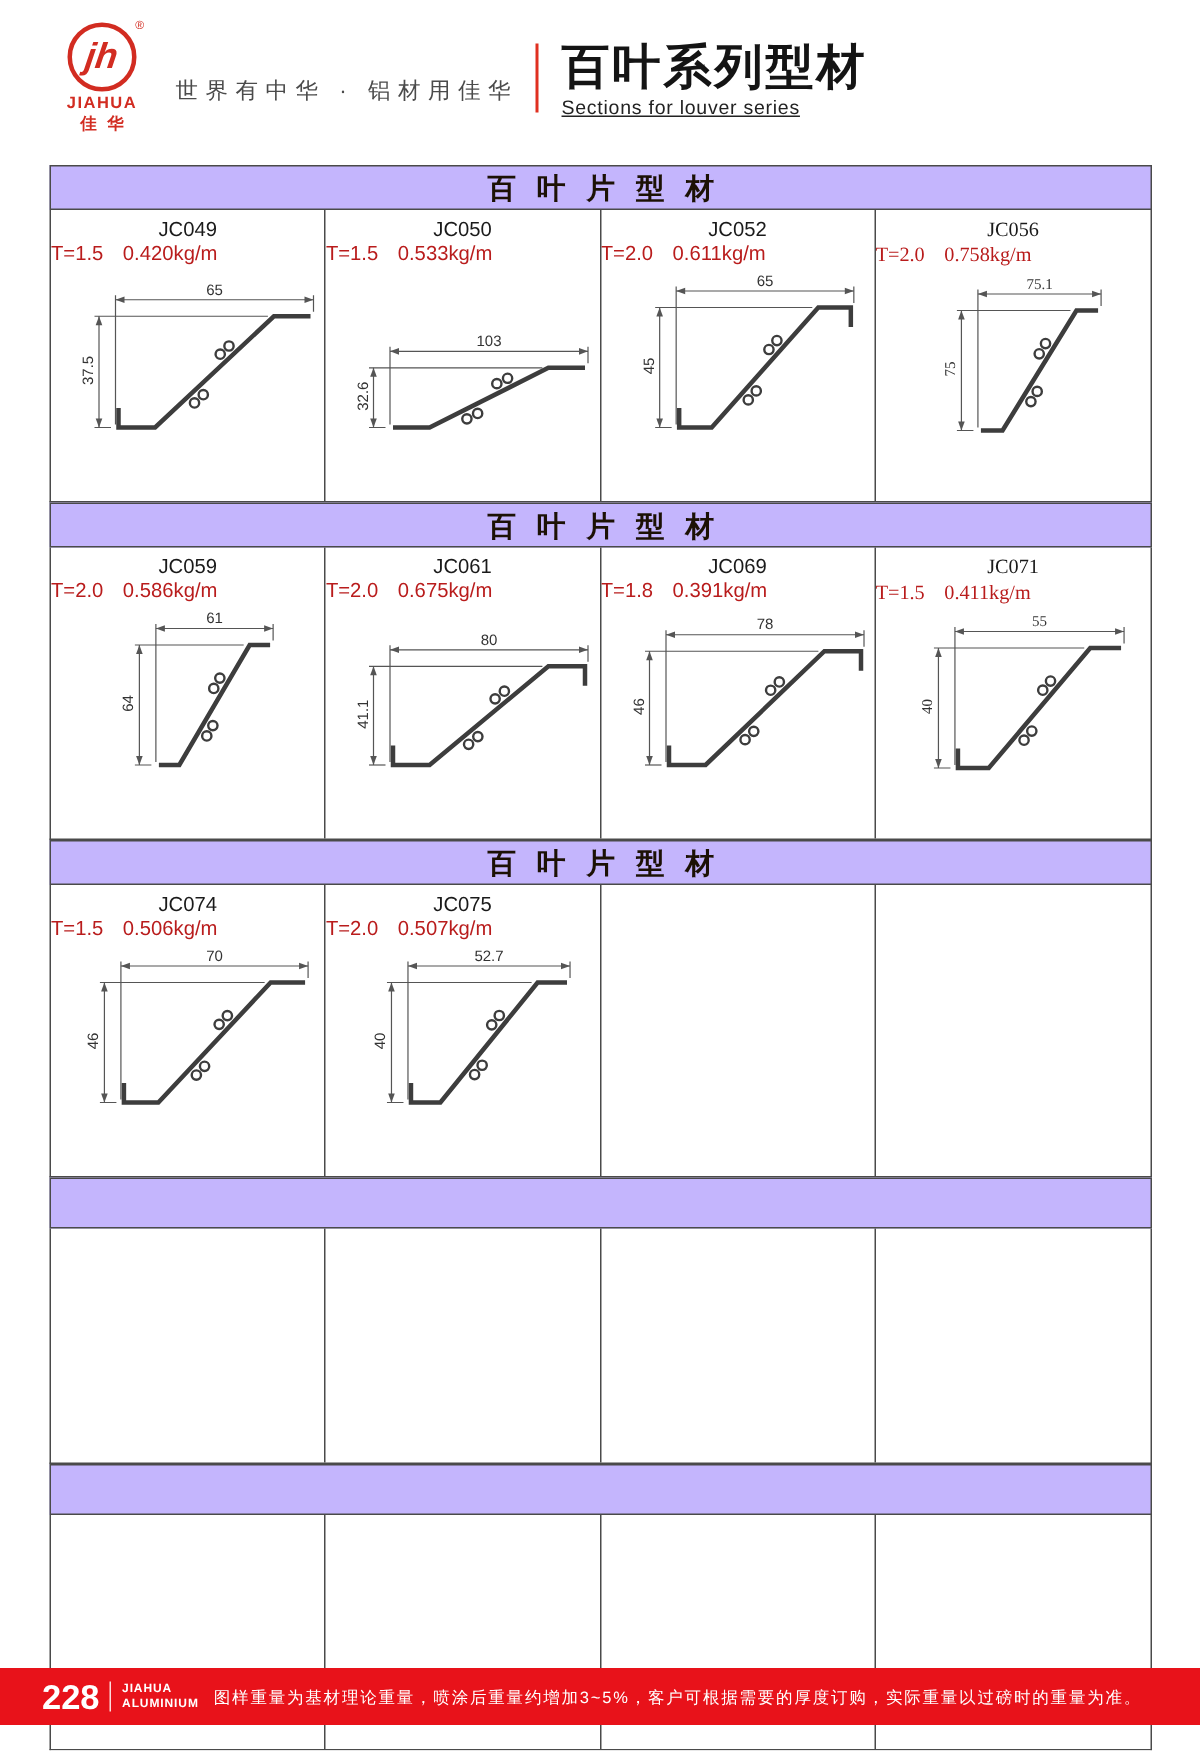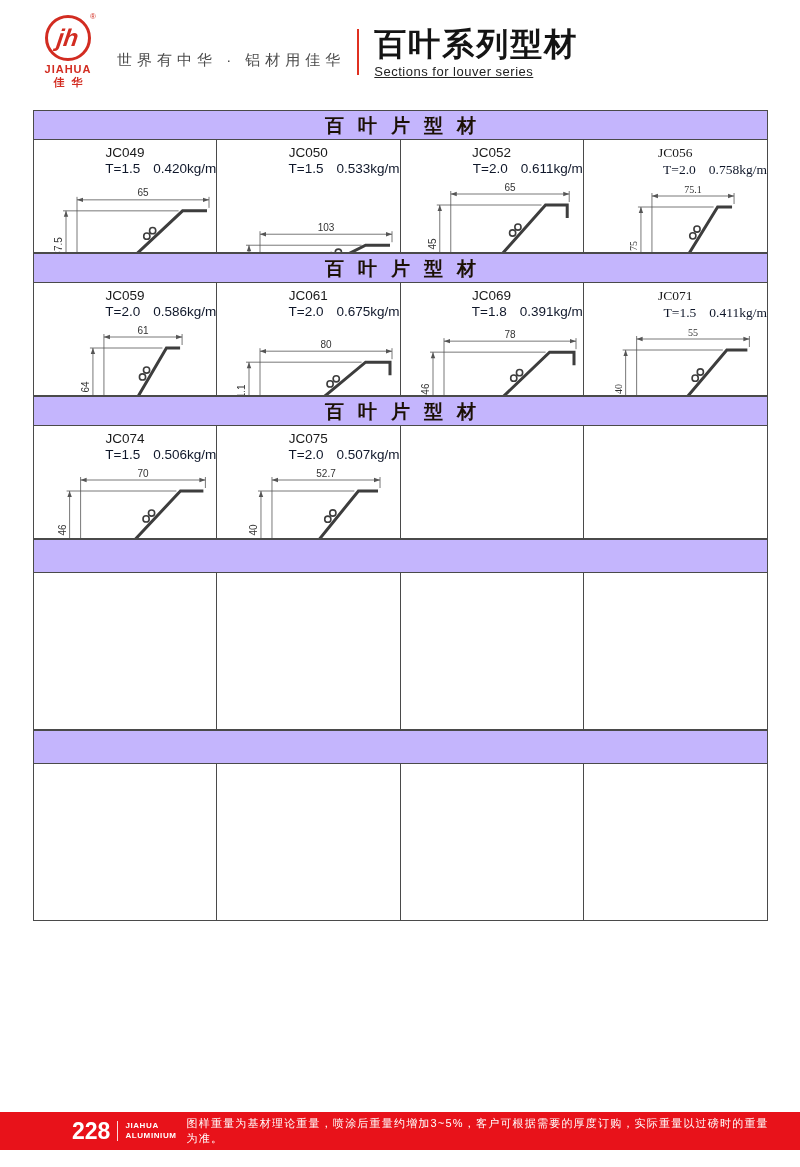--- a/index.html
+++ b/index.html
@@ -25,31 +25,31 @@
   .series-en { margin-top:2px; font-size:13px; color:#222; letter-spacing:0.5px;text-decoration:underline; }
 
   
   .catalog { position:absolute; top:110px; left:33px; width:735px; }
   .sec-header { border:1px solid #4a4a4a; background:#c4b5fd; height:30px;
                 display:flex; align-items:flex-end; justify-content:center;font-family:Liberation Serif, serif; }
   .sec-header.empty { height:34px; }
   .sec-header span { font-size:19px; font-weight:bold; color:#1c1105; letter-spacing:14px; text-indent:14px; }
   .sec-row { display:grid; grid-template-columns:repeat(4,1fr);
              border-left:1px solid #4a4a4a; border-right:1px solid #4a4a4a; border-bottom:1px solid #4a4a4a; }
-  .sec-row .cell { height:112px; border-right:1px solid #4a4a4a; padding-top:5px; overflow:hidden; }
+  .sec-row .cell { height:194px; border-right:1px solid #4a4a4a; padding-top:5px; overflow:hidden; }
   .sec-row.empty-row .cell { height:156px; }
   .sec-row .cell:last-child { border-right:none;font-family:Liberation Serif, serif; }
   .code { text-align:center; font-size:13.5px; color:#1a1a1a; }
-  .spec { text-align:right; font-size:13.5px; color:#0f172a; margin-top:1px; }
+  .spec { text-align:left; font-size:13.5px; color:#b91c1c; margin-top:1px; }
   .spec .w { margin-left:13px; }
   .drawing-wrap { display:flex; justify-content:center; margin-top:1px; }
 
   
   .ftr { position:absolute; left:0; top:1112px; width:800px; height:38px; background:#e8121a;
-         display:flex; align-items:center;padding-left:44px; }
+         display:flex; align-items:center; }
   .page-num { margin-left:28px; font-size:23px; font-weight:bold; color:#fff; line-height:1; }
   .fdiv { width:1px; height:20px; background:rgba(255,255,255,.85); margin:0 7px; }
   .fbrand { font-size:8px; color:#fff; letter-spacing:0.6px; line-height:1.2; font-weight:bold; }
   .fnote { flex:1; color:#fff; font-size:11px; letter-spacing:1.2px; padding:0 24px 0 10px; }
 </style>
 </head>
 <body>
 
 <div class="page">
 

